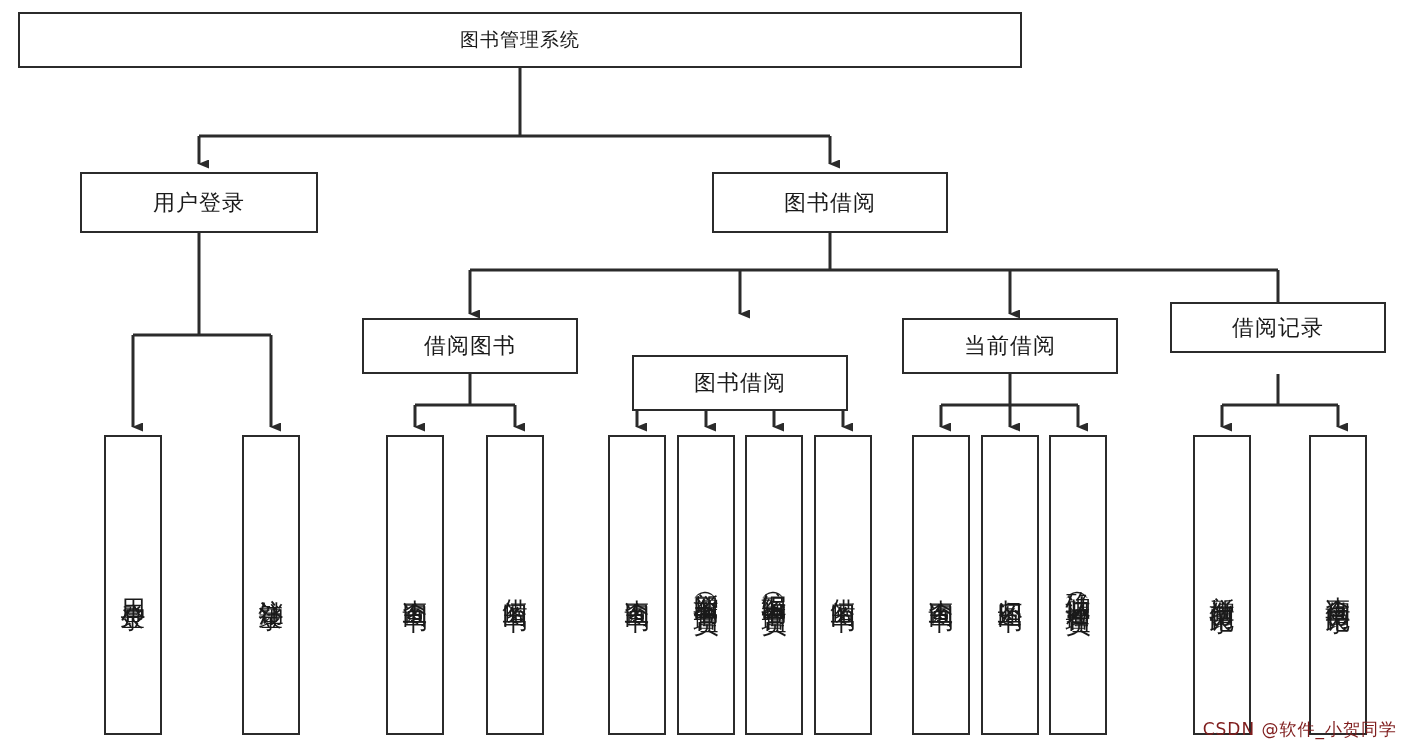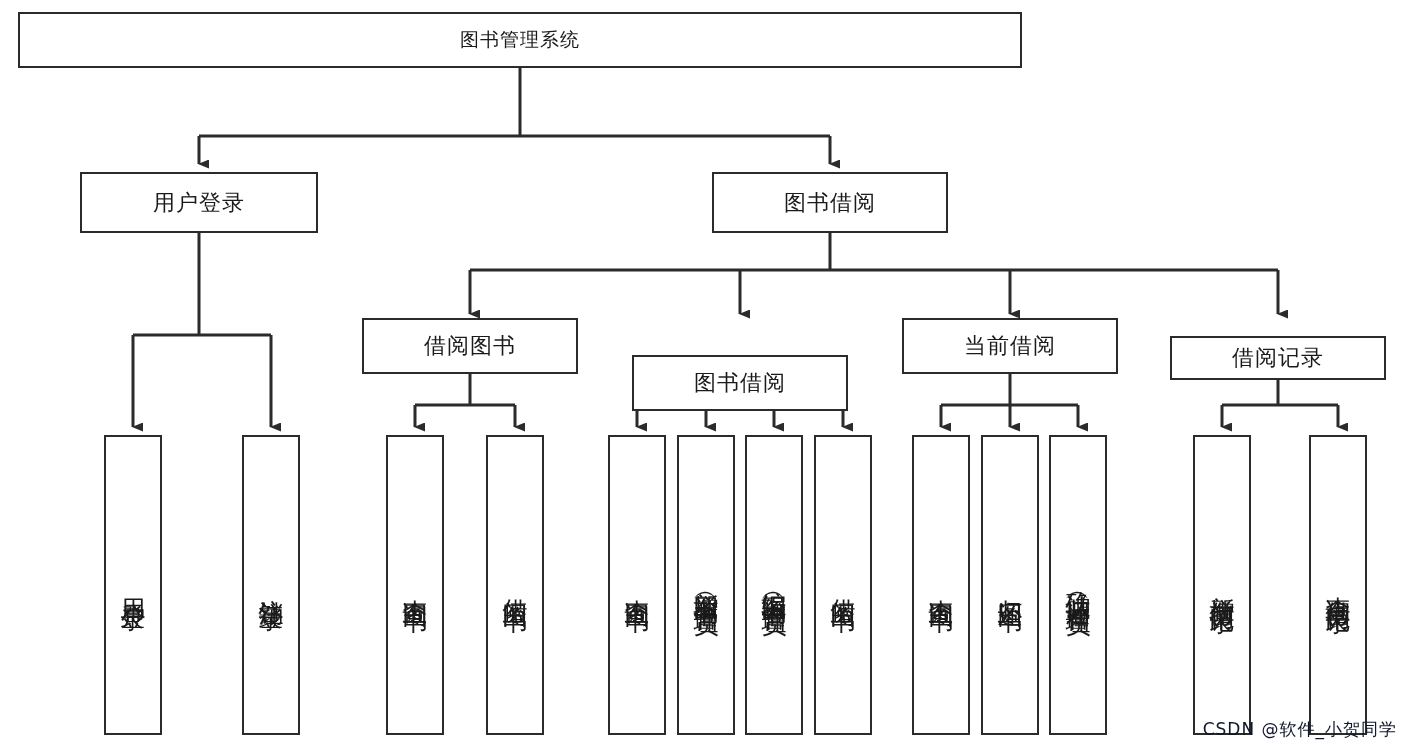--- a/index.html
+++ b/index.html
@@ -61,21 +61,21 @@
   .node-v span {
     writing-mode: vertical-rl;
     text-orientation: upright;
     display: block;
   }
   #watermark {
     position: absolute;
     right: 8px;
     bottom: 6px;
     font-size: 17px;
-    color: #0f172a;
+    color: #7f1d1d;
     letter-spacing: 1px;
     white-space: nowrap;
     user-select: none;
   }
 </style>
 </head>
 <body>
 
 <div id="diagram-canvas">
 
@@ -142,21 +142,21 @@
 
   <div class="node node-h" style="left:362px; top:318px; width:216px; height:56px;">
     <span>借阅图书</span>
   </div>
   <div class="node node-h" style="left:632px; top:318px; width:216px; height:56px;margin-top:37px;">
     <span>图书借阅</span>
   </div>
   <div class="node node-h" style="left:902px; top:318px; width:216px; height:56px;align-items:center;">
     <span>当前借阅</span>
   </div>
-  <div class="node node-h" style="left:1170px; top:336px; width:216px; height:44px;">
+  <div class="node node-h" style="left:1170px; top:302px; width:216px; height:51px;">
     <span>借阅记录</span>
   </div>
 
   <div class="node node-v" style="left:104px; top:435px; width:58px; height:300px;">
     <span>用户登录</span>
   </div>
   <div class="node node-v" style="left:242px; top:435px; width:58px; height:300px;">
     <span>注销登录</span>
   </div>
 

